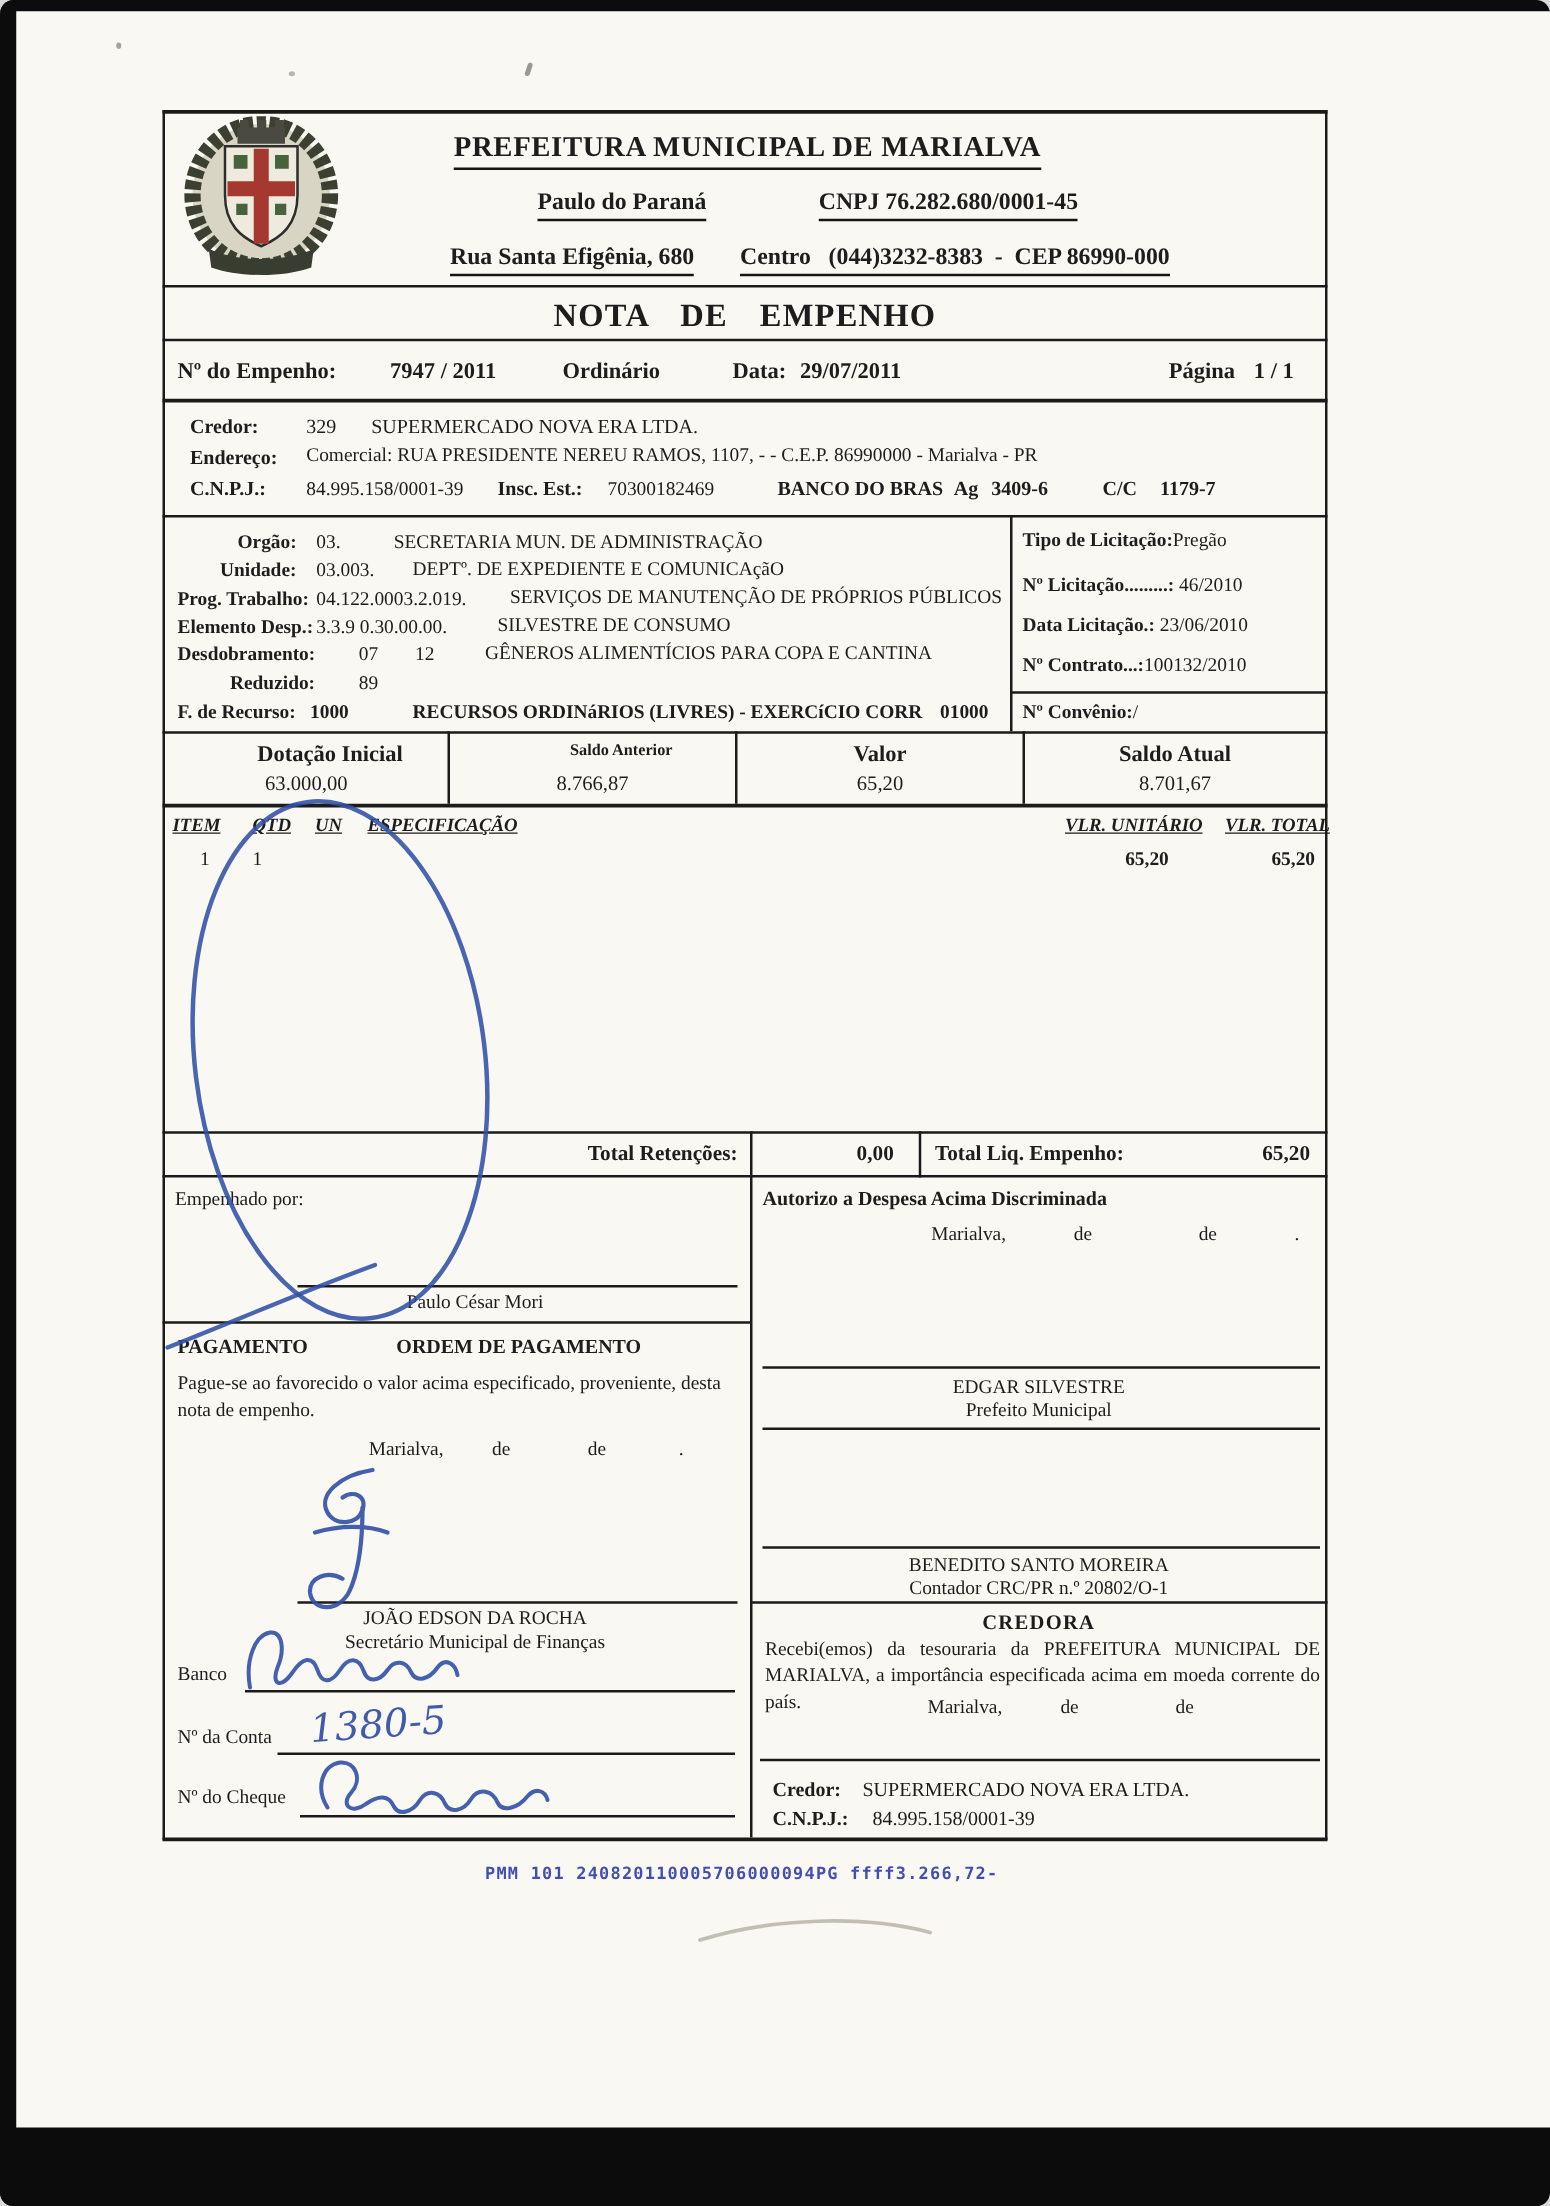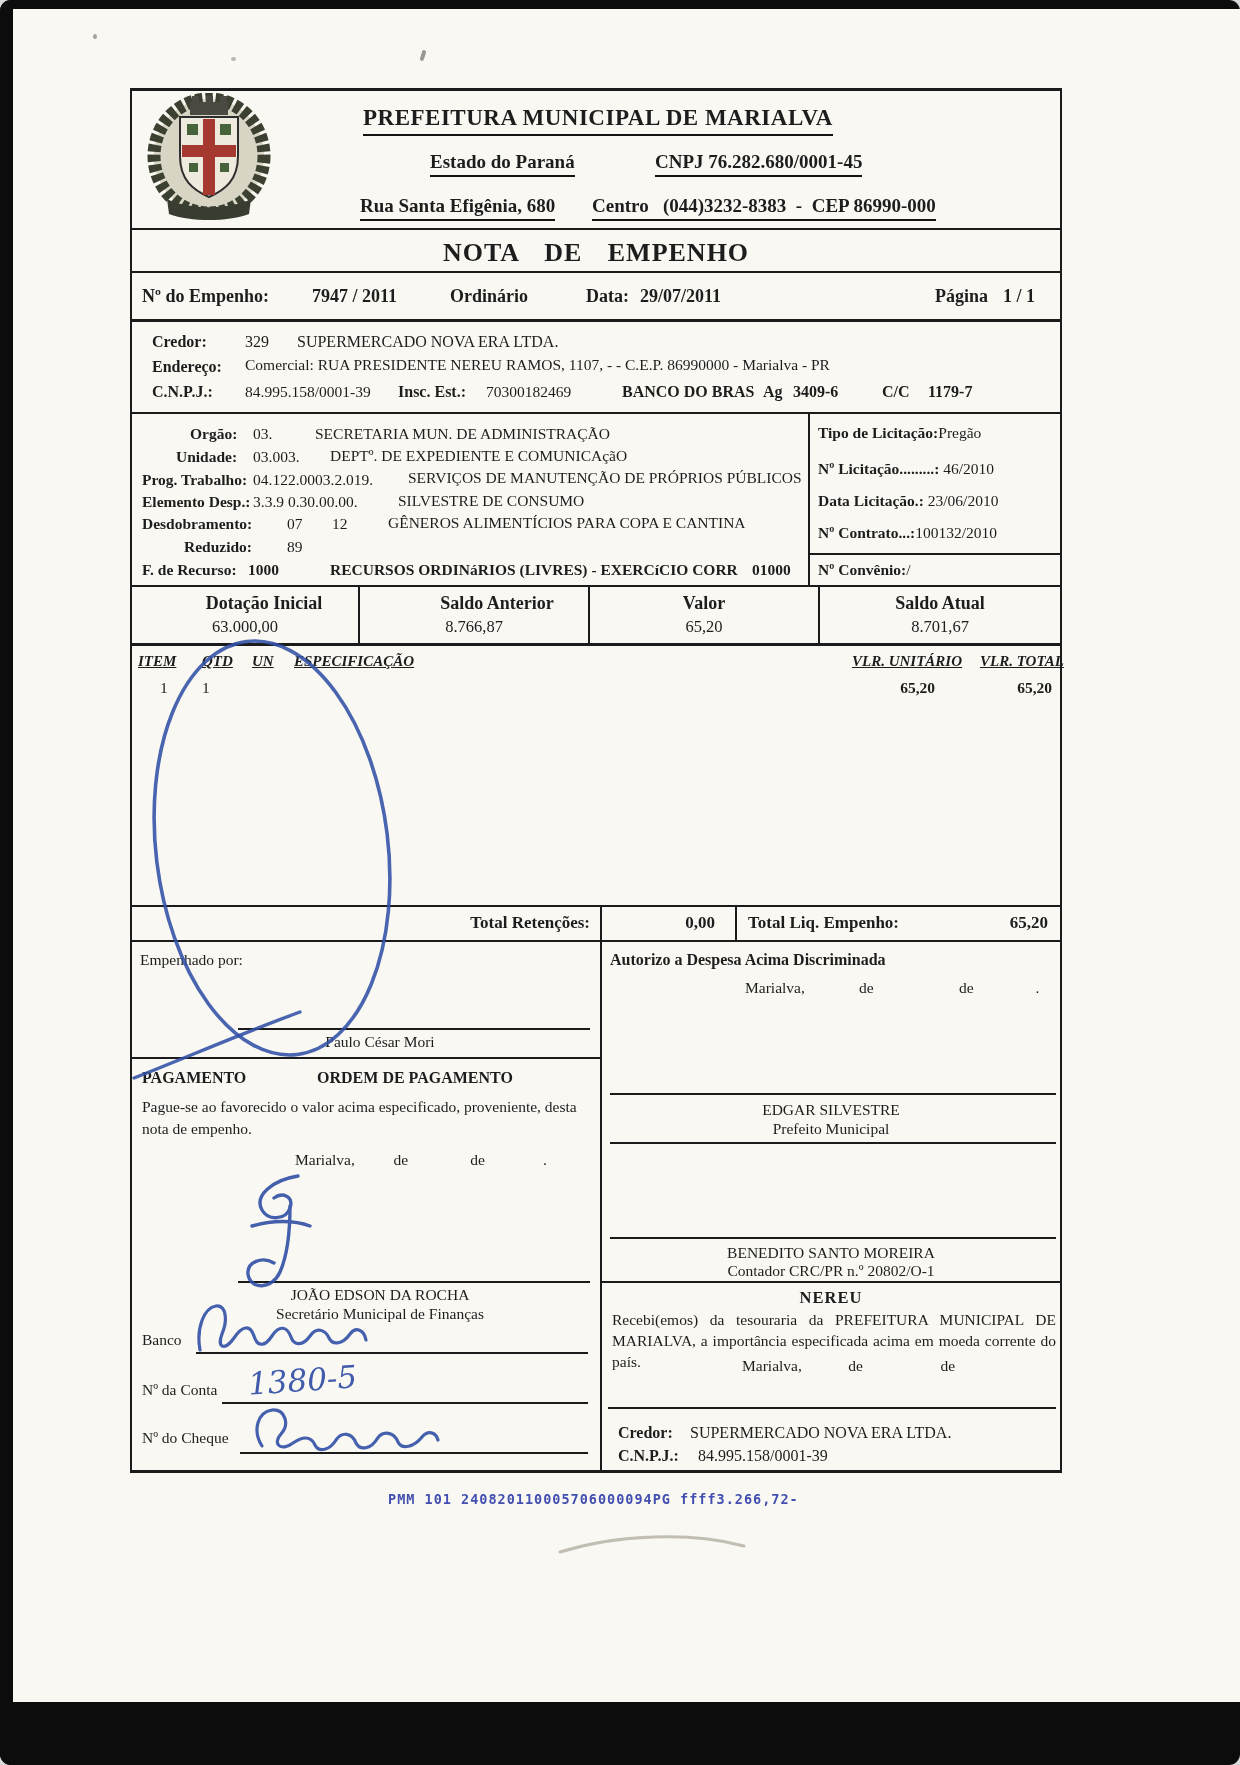--- a/index.html
+++ b/index.html
@@ -48,21 +48,21 @@
     <rect x="63" y="26" width="12" height="76" fill="#a5392f"></rect>
     <rect x="42" y="52" width="54" height="12" fill="#a5392f"></rect>
     <rect x="47" y="31" width="11" height="11" fill="#47633b"></rect>
     <rect x="80" y="31" width="11" height="11" fill="#47633b"></rect>
     <rect x="49" y="70" width="9" height="9" fill="#47633b"></rect>
     <rect x="80" y="70" width="9" height="9" fill="#47633b"></rect>
     <path d="M27 106 C 49 117 89 117 111 106 L109 121 C 87 129 51 129 29 121 Z" fill="#393c31"></path>
   </svg>
 
   <div class="t b u" style="left:363px;top:104px;font-size:23px;letter-spacing:.5px">PREFEITURA MUNICIPAL DE MARIALVA</div>
-  <div class="t b u" style="left:430px;top:150px;font-size:19px">Estado do Paraná</div>
+  <div class="t b u" style="left:430px;top:150px;font-size:19px">Paulo do Paraná</div>
   <div class="t b u" style="left:655px;top:150px;font-size:19px">CNPJ 76.282.680/0001-45</div>
   <div class="t b u" style="left:360px;top:194px;font-size:19px">Rua Santa Efigênia, 680</div>
   <div class="t b u pre" style="left:592px;top:194px;font-size:19px">Centro   (044)3232-8383  -  CEP 86990-000</div>
   <div class="hl" style="left:130px;top:228px;width:932px"></div>
   <div class="t b ctr" style="left:130px;top:237px;width:932px;font-size:26px;word-spacing:18px;letter-spacing:1px">NOTA DE EMPENHO</div>
   <div class="hl" style="left:130px;top:271px;width:932px"></div>
 
   <div class="t b" style="left:142px;top:285px;font-size:18px">Nº do Empenho:</div>
   <div class="t b" style="left:312px;top:285px;font-size:18px">7947 / 2011</div>
   <div class="t b" style="left:450px;top:285px;font-size:18px">Ordinário</div>
@@ -127,21 +127,21 @@
   <div class="hl" style="left:808px;top:553px;width:254px"></div>
   <div class="t" style="left:818px;top:560px">
     <span class="b">Nº Convênio:</span><span>/</span>
   </div>
   <div class="hl" style="left:130px;top:585px;width:932px"></div>
 
   <div class="vl" style="left:358px;top:585px;height:58px"></div>
   <div class="vl" style="left:588px;top:585px;height:58px"></div>
   <div class="vl" style="left:818px;top:585px;height:58px"></div>
   <div class="t b ctr" style="left:132px;top:592px;width:264px;font-size:18px">Dotação Inicial</div>
-  <div class="t b ctr" style="left:360px;top:592px;width:274px;font-size:18px">Saldo Anterior</div>
+  <div class="t b ctr" style="left:360px;top:592px;width:274px;font-size:13px">Saldo Anterior</div>
   <div class="t b ctr" style="left:590px;top:592px;width:228px;font-size:18px">Valor</div>
   <div class="t b ctr" style="left:820px;top:592px;width:240px;font-size:18px">Saldo Atual</div>
   <div class="t ctr" style="left:132px;top:617px;width:226px;font-size:16.5px">63.000,00</div>
   <div class="t ctr" style="left:360px;top:617px;width:228px;font-size:16.5px">8.766,87</div>
   <div class="t ctr" style="left:590px;top:617px;width:228px;font-size:16.5px">65,20</div>
   <div class="t ctr" style="left:820px;top:617px;width:240px;font-size:16.5px">8.701,67</div>
   <div class="hl" style="left:130px;top:643px;width:932px;height:3px"></div>
 
   <div class="t ih" style="left:138px;top:652px">ITEM</div>
   <div class="t ih" style="left:202px;top:652px">QTD</div>
@@ -190,21 +190,21 @@
   <div class="t pre" style="left:745px;top:978px">Marialva,              de                      de                .</div>
   <div class="hl" style="left:610px;top:1093px;width:446px"></div>
   <div class="t ctr" style="left:631px;top:1100px;width:400px">EDGAR SILVESTRE</div>
   <div class="t ctr" style="left:631px;top:1119px;width:400px">Prefeito Municipal</div>
   <div class="hl" style="left:610px;top:1142px;width:446px"></div>
   <div class="hl" style="left:610px;top:1237px;width:446px"></div>
   <div class="t ctr" style="left:631px;top:1243px;width:400px">BENEDITO SANTO MOREIRA</div>
   <div class="t ctr" style="left:631px;top:1261px;width:400px">Contador CRC/PR n.º 20802/O-1</div>
   <div class="hl" style="left:600px;top:1281px;width:462px"></div>
 
-  <div class="t b ctr" style="left:631px;top:1288px;width:400px;font-size:16.5px;letter-spacing:1px">NEREU</div>
+  <div class="t b ctr" style="left:631px;top:1288px;width:400px;font-size:16.5px;letter-spacing:1px">CREDORA</div>
   <div class="abs jst" style="left:612px;top:1310px;width:444px;font-size:15.5px;line-height:1.35">Recebi(emos) da tesouraria da PREFEITURA MUNICIPAL DE MARIALVA, a importância especificada acima em moeda corrente do país.</div>
   <div class="t pre" style="left:742px;top:1356px">Marialva,            de                    de</div>
   <div class="hl" style="left:608px;top:1407px;width:448px"></div>
   <div class="t b" style="left:618px;top:1423px;font-size:16px">Credor:</div>
   <div class="t" style="left:690px;top:1423px;font-size:16px">SUPERMERCADO NOVA ERA LTDA.</div>
   <div class="t b" style="left:618px;top:1446px;font-size:16px">C.N.P.J.:</div>
   <div class="t" style="left:698px;top:1446px;font-size:16px">84.995.158/0001-39</div>
 
   <div class="abs" style="left:388px;top:1491px;font-family:'DejaVu Sans Mono',monospace;font-size:13.5px;font-weight:bold;color:#3a46ad;letter-spacing:1px;opacity:.95">PMM 101 240820110005706000094PG ffff3.266,72-</div>
 

